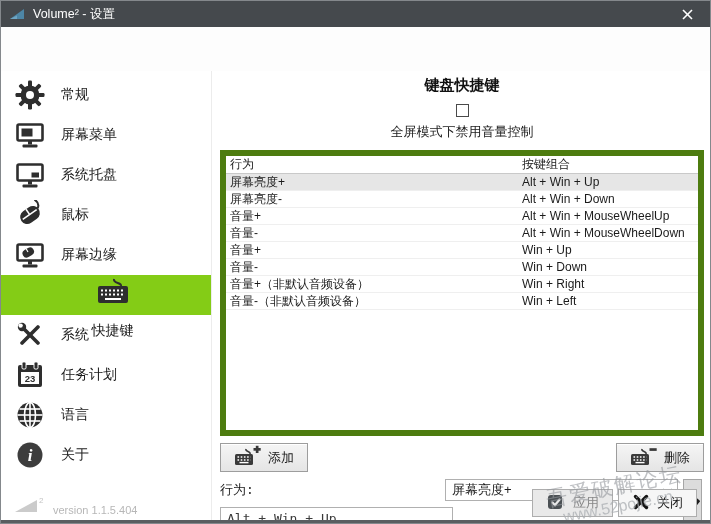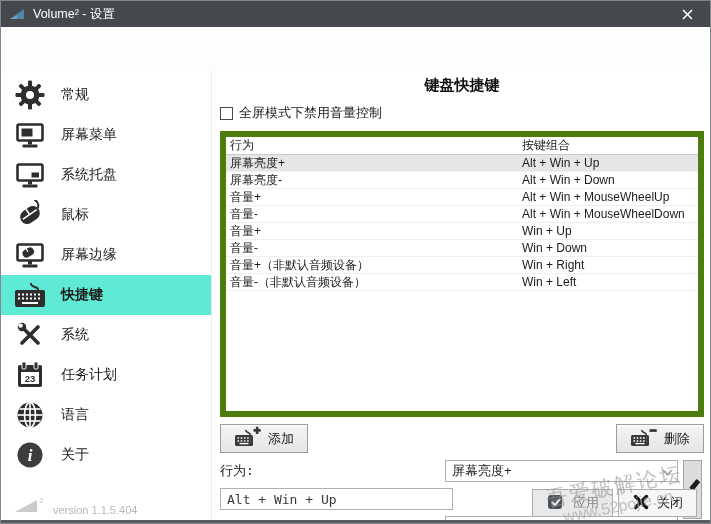--- a/index.html
+++ b/index.html
@@ -9,26 +9,26 @@
 
   
   .titlebar{height:26px;background:#45494d;display:flex;align-items:center;padding:0 8px;color:#fff;font-size:12.5px;gap:8px;}
   .titlebar .app-icon{display:flex;align-items:center;}
   .title-close{margin-left:auto;width:30px;height:26px;display:flex;align-items:center;justify-content:center;cursor:pointer;}
 
   
   .body{position:absolute;top:26px;left:0;right:0;bottom:0;display:flex;background:#fff;margin-top:44px;}
   .sidebar{width:210px;padding-top:4px;box-sizing:border-box;flex:none;}
   .side-item{height:40px;display:flex;align-items:center;padding-left:13px;gap:15px;font-size:14px;cursor:pointer;}
-  .side-item.selected{background:#5eead4;font-weight:bold;}
+  .side-item.selected{background:#84cc16;font-weight:normal;flex-direction:column;}
   .side-icon{width:32px;height:32px;display:flex;align-items:center;justify-content:center;flex:none;text-align:right;}
   .main{flex:1;position:relative;border-left:1px solid #ececec;padding:0 6px 0 8px;box-sizing:border-box;}
 
   .main-title{text-align:center;font-size:15px;font-weight:600;margin:5px 0 0 0;color:#111;}
-  .chk-row{margin-top:9px;display:flex;align-items:center;gap:6px;font-size:13px;}
+  .chk-row{margin-top:9px;display:flex;align-items:center;gap:6px;font-size:13px;flex-direction:column;}
   .checkbox{width:13px;height:13px;border:1px solid #4a4a4a;background:#fff;box-sizing:border-box;flex:none;}
 
   
   .list{margin-top:9px;border:6px solid #4d7c0f;height:274px;overflow:hidden;font-size:12px;background:#fff;}
   .lrow{display:grid;grid-template-columns:292px 1fr;height:16px;line-height:16px;padding-left:4px;white-space:nowrap;}
   .lrow span{overflow:hidden;}
   .list-header .lrow{height:17px;line-height:17px;border-bottom:1px solid #c9c9c9;color:#222;}
   .list-body .lrow{border-bottom:1px solid #efefef;}
   .list-body .lrow.sel{background:#e6e6e6;}
 

